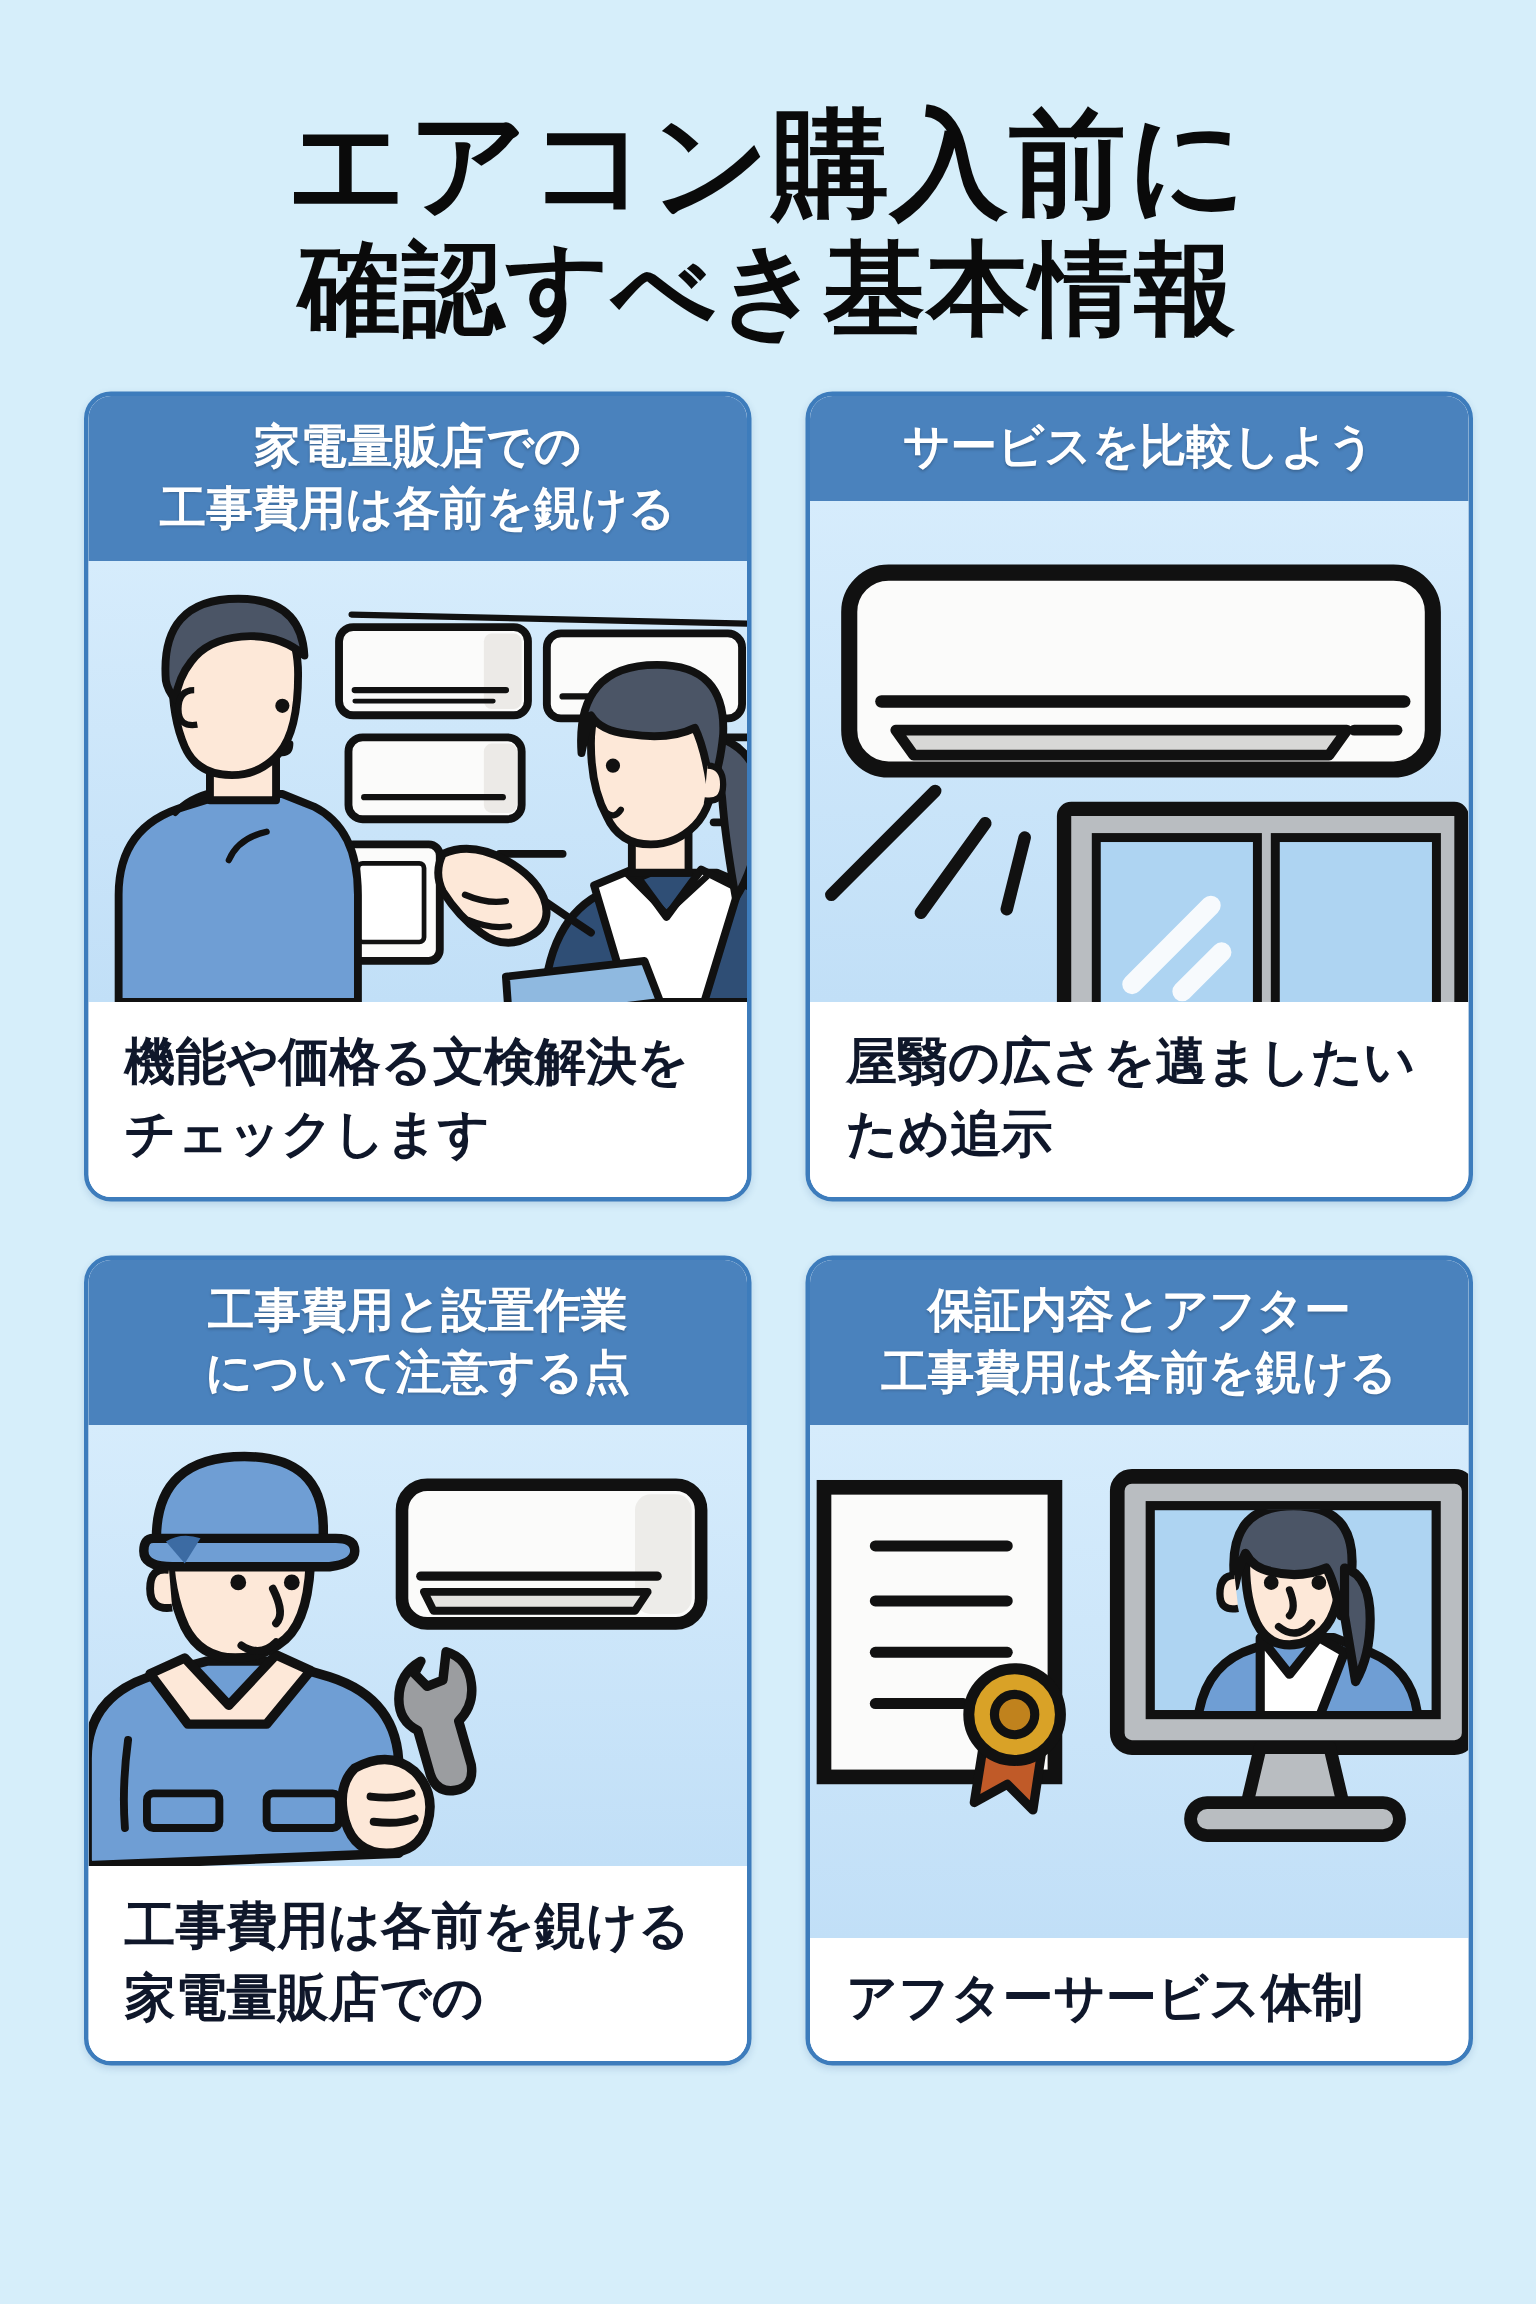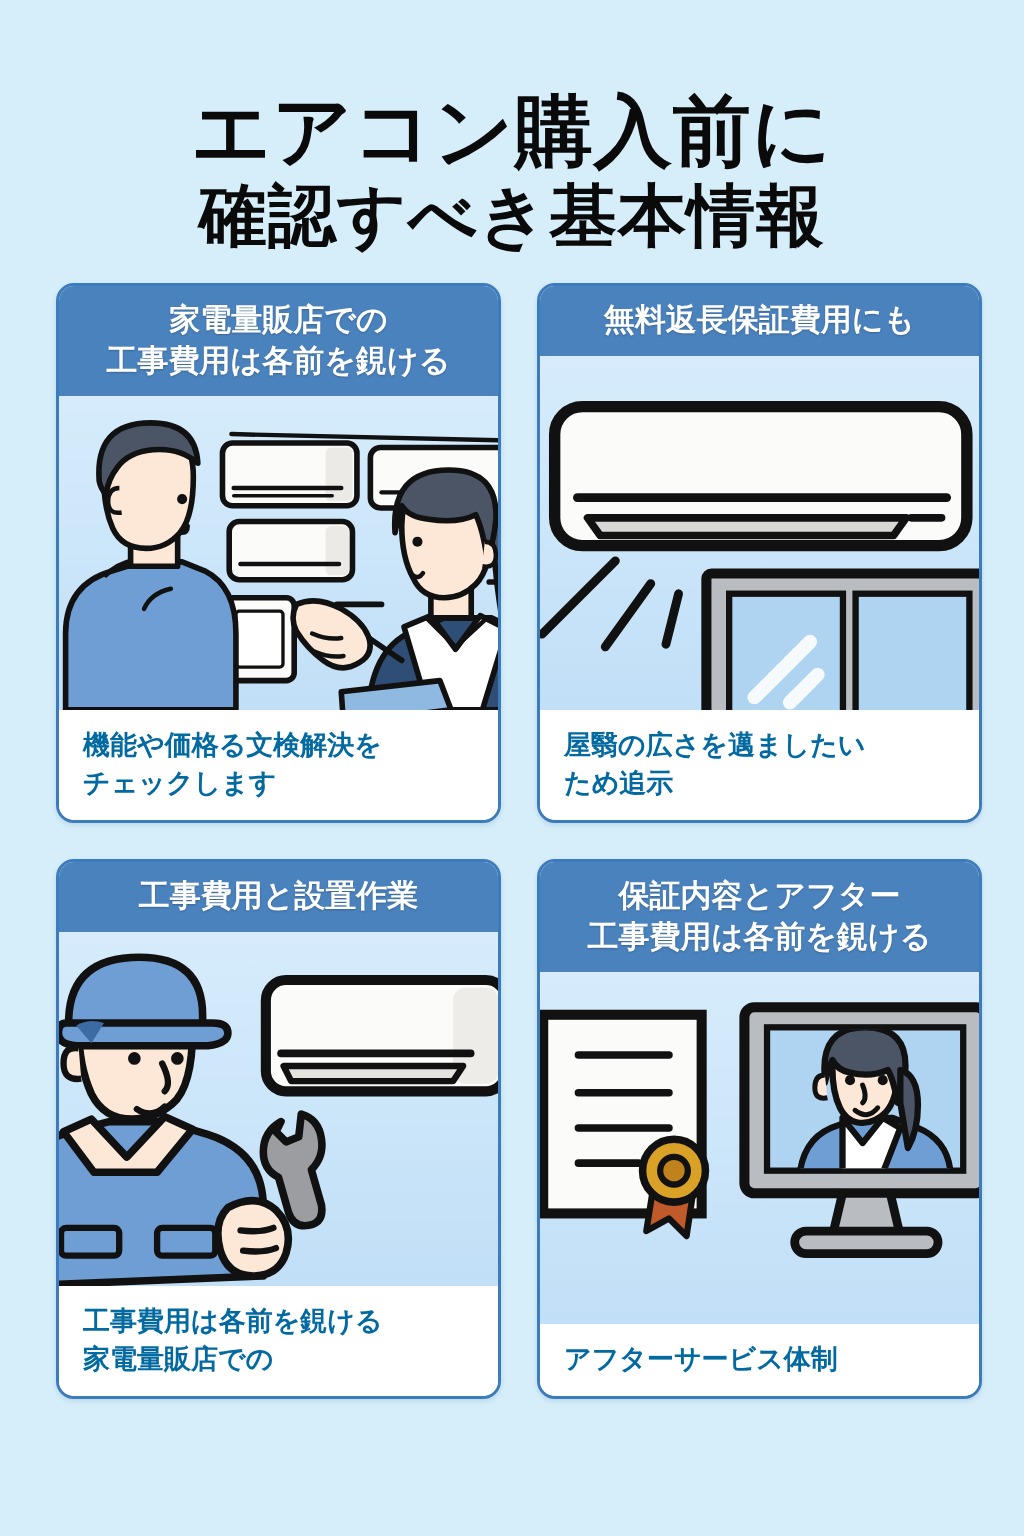--- a/index.html
+++ b/index.html
@@ -5,21 +5,21 @@
   html,body{margin:0;padding:0;}
   body{
     width:1024px;height:1536px;overflow:hidden;
     background:#d6eefa;
     font-family:"Liberation Sans","DejaVu Sans",sans-serif;
   }
   .page{position:relative;width:1024px;height:1536px;box-sizing:border-box;}
 
   
   .title-block{
-    padding-top:86px;
+    padding-top:64px;
     text-align:center;
     color:#0a0a0a;
   }
   .title-line{
     font-size:78px;
     font-weight:bold;
     line-height:1.16;
     letter-spacing:1px;
     white-space:nowrap;
   }
@@ -70,23 +70,23 @@
     overflow:hidden;
   }
   .card-illo svg{display:block;width:100%;height:100%;}
 
   .card-cap{
     flex:0 0 auto;
     background:#ffffff;
     padding:16px 20px 18px 24px;
   }
   .card-cap .cl{
-    font-size:27px;
+    font-size:34px;
     font-weight:bold;
-    color:#0369a1;
+    color:#0f172a;
     line-height:1.42;
     white-space:nowrap;
   }
 </style>
 </head>
 <body>
 
 <div class="page">
 
   <div class="title-block">
@@ -184,21 +184,21 @@
         </svg>
       </div>
       <div class="card-cap">
         <div class="cl">機能や価格る文検解決を</div>
         <div class="cl">チェックします</div>
       </div>
     </div>
 
     <div class="card">
       <div class="card-head">
-        <div class="hl">無料返長保証費用にも</div>
+        <div class="hl">サービスを比較しよう</div>
       </div>
       <div class="card-illo">
         <svg viewBox="0 0 440 280" preserveAspectRatio="xMidYMid slice">
 
           <g>
             <rect x="58" y="40" width="326" height="110" rx="22" fill="#fbfbfa" stroke="#111" stroke-width="9"></rect>
             <path d="M76 112 h292" stroke="#111" stroke-width="7" stroke-linecap="round"></path>
             <path d="M84 128 h252 l-10 14 h-232 Z" fill="#d8d8d6" stroke="#111" stroke-width="6" stroke-linejoin="round"></path>
             <path d="M340 128 h24" stroke="#111" stroke-width="6" stroke-linecap="round"></path>
           </g>
@@ -222,20 +222,21 @@
       </div>
       <div class="card-cap">
         <div class="cl">屋翳の広さを邁ましたい</div>
         <div class="cl">ため追示</div>
       </div>
     </div>
 
     <div class="card">
       <div class="card-head">
         <div class="hl">工事費用と設置作業</div>
+        <div class="hl">について注意する点</div>
       </div>
       <div class="card-illo">
         <svg viewBox="0 0 440 280" preserveAspectRatio="xMidYMid slice">
 
           <g>
             <rect x="210" y="38" width="190" height="88" rx="16" fill="#fbfbfa" stroke="#111" stroke-width="8"></rect>
             <rect x="358" y="44" width="36" height="76" rx="10" fill="#edece9"></rect>
             <path d="M222 96 h150" stroke="#111" stroke-width="6" stroke-linecap="round"></path>
             <path d="M224 106 h142 l-8 12 h-128 Z" fill="#e4e3e0" stroke="#111" stroke-width="5" stroke-linejoin="round"></path>
           </g>

